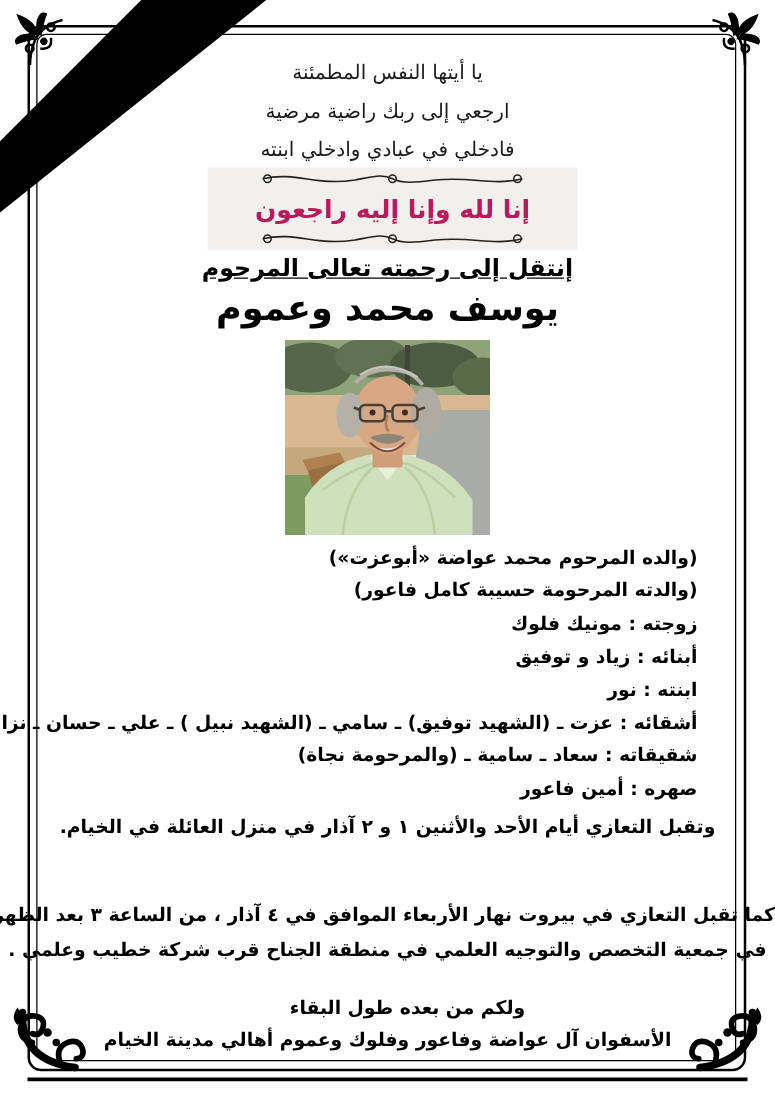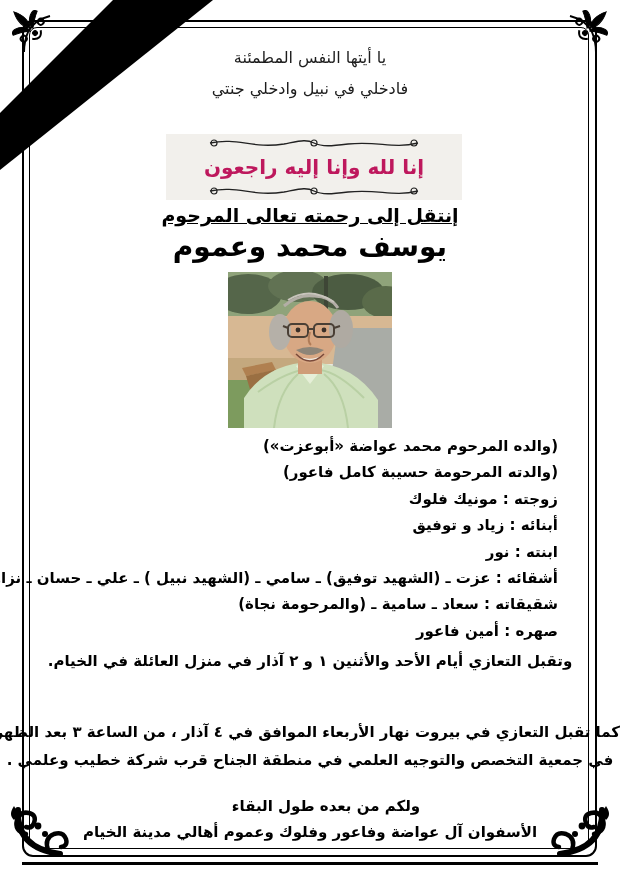--- a/index.html
+++ b/index.html
@@ -100,21 +100,22 @@
     <circle cx="41" cy="38" r="3" fill="#000"></circle>
     <path d="M10,10 C6,16 6,20 10,24 C14,20 14,16 10,10 Z" fill="#000"></path>
   </svg>
 
   <svg class="ribbon" viewBox="0 0 260 220">
     <polygon points="113,0 213,0 0,170 0,113" fill="#000"></polygon>
   </svg>
 
   <div class="verses">
     <div>يا أيتها النفس المطمئنة</div>
-    <div>فادخلي في نبيل وادخلي جنتي</div>
+    <div>ارجعي إلى ربك راضية مرضية</div>
+    <div>فادخلي في عبادي وادخلي ابنته</div>
   </div>
 
   <div class="istirja-panel">
     <svg class="flourish" width="220" height="14" viewBox="0 0 220 14">
       <path d="M6,7 C34,1 48,13 80,8 C96,5 102,3 110,7 C118,11 128,10 144,8 C176,5 188,13 214,7" stroke="#222" fill="none" stroke-width="1.3"></path>
       <circle cx="10" cy="7" r="3" fill="none" stroke="#222" stroke-width="1.2"></circle>
       <circle cx="110" cy="7" r="3" fill="none" stroke="#222" stroke-width="1.2"></circle>
       <circle cx="210" cy="7" r="3" fill="none" stroke="#222" stroke-width="1.2"></circle>
     </svg>
     <div class="istirja">إنا لله وإنا إليه راجعون</div>

